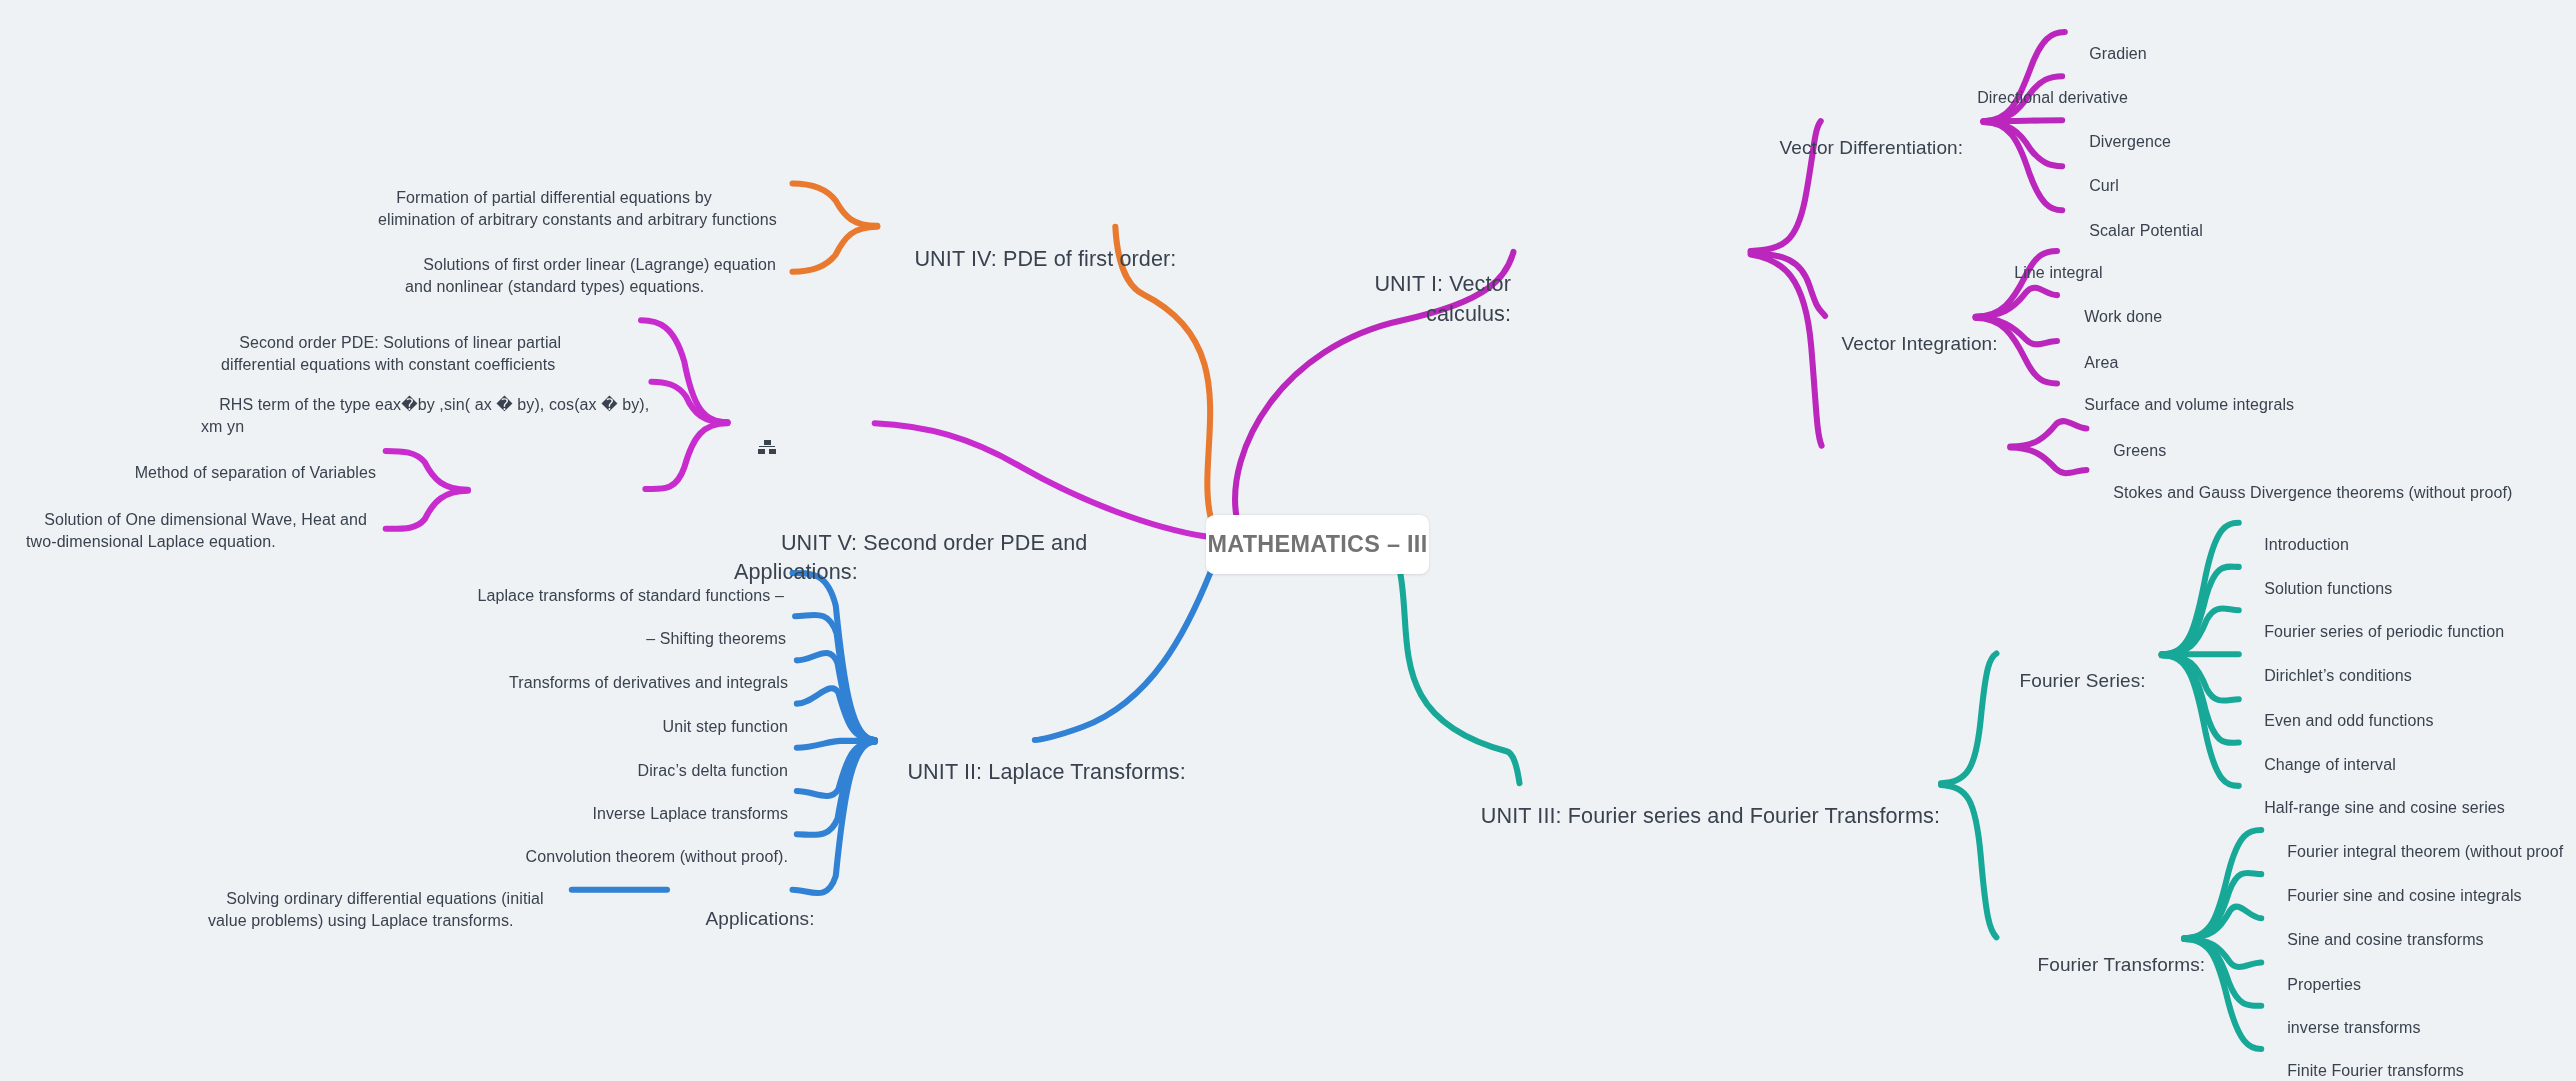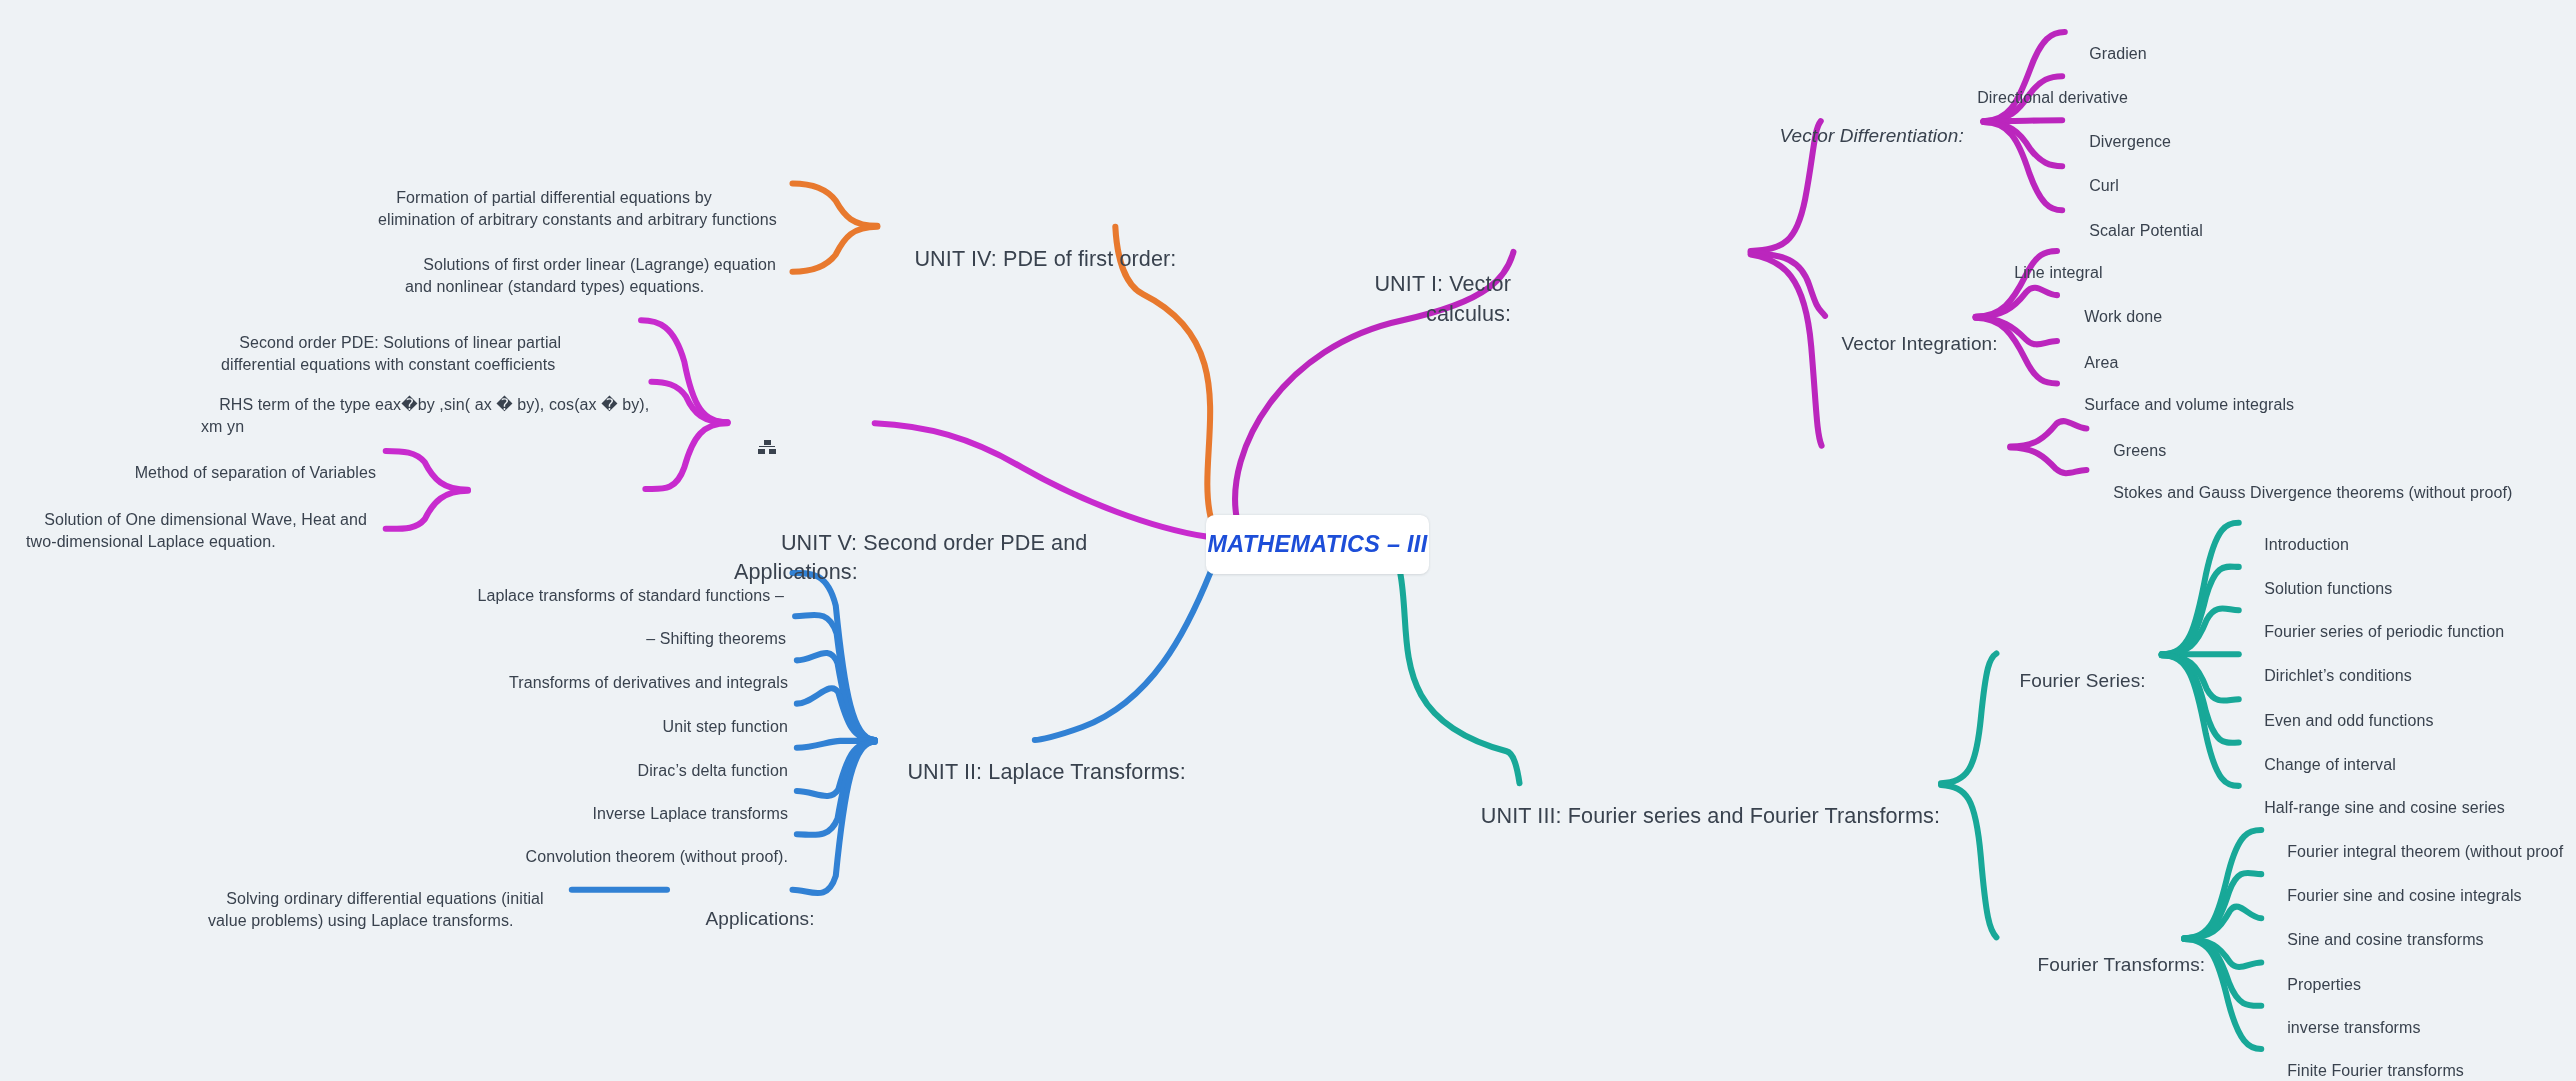--- a/index.html
+++ b/index.html
@@ -49,22 +49,21 @@
     background: #ffffff;
     border-radius: 8.7px;
     box-shadow: 0 0.9px 2.6px rgba(40,50,60,0.14);
     display: flex;
     align-items: center;
     justify-content: center;
   }
   #root-label {
     font-size: 23.4px;
     font-weight: bold;
-    font-style: italic;
-    color: #1d4ed8;
+    color: #737373;
     letter-spacing: 0.3px;
   }
 
   
   .hier-icon {
     display: inline-block;
     width: 17.3px;
     height: 14.7px;
     position: relative;
     vertical-align: -1.7px;
@@ -162,21 +161,21 @@
   </svg>
 
   <div id="root-node">
     <span id="root-label">MATHEMATICS – III</span>
   </div>
 
   <div class="node lvl1 anchor-r" style="left:1260px; top:239px; width:251px;">
     <span>UNIT I: Vector calculus:</span>
   </div>
 
-  <div class="node lvl2 anchor-l" style="left:1758px; top:97px; width:225px;font-style:italic;">
+  <div class="node lvl2 anchor-l" style="left:1758px; top:109px; width:225px;">
     <span>Vector Differentiation:</span>
   </div>
   <div class="node lvl3 anchor-l" style="left:2071px; top:21px; width:260px;">
     <span>Gradien</span>
   </div>
   <div class="node lvl3 anchor-l" style="left:1959px; top:65px; width:286px;">
     <span>Directional derivative</span>
   </div>
   <div class="node lvl3 anchor-l" style="left:2071px; top:109px; width:260px;">
     <span>Divergence</span>

